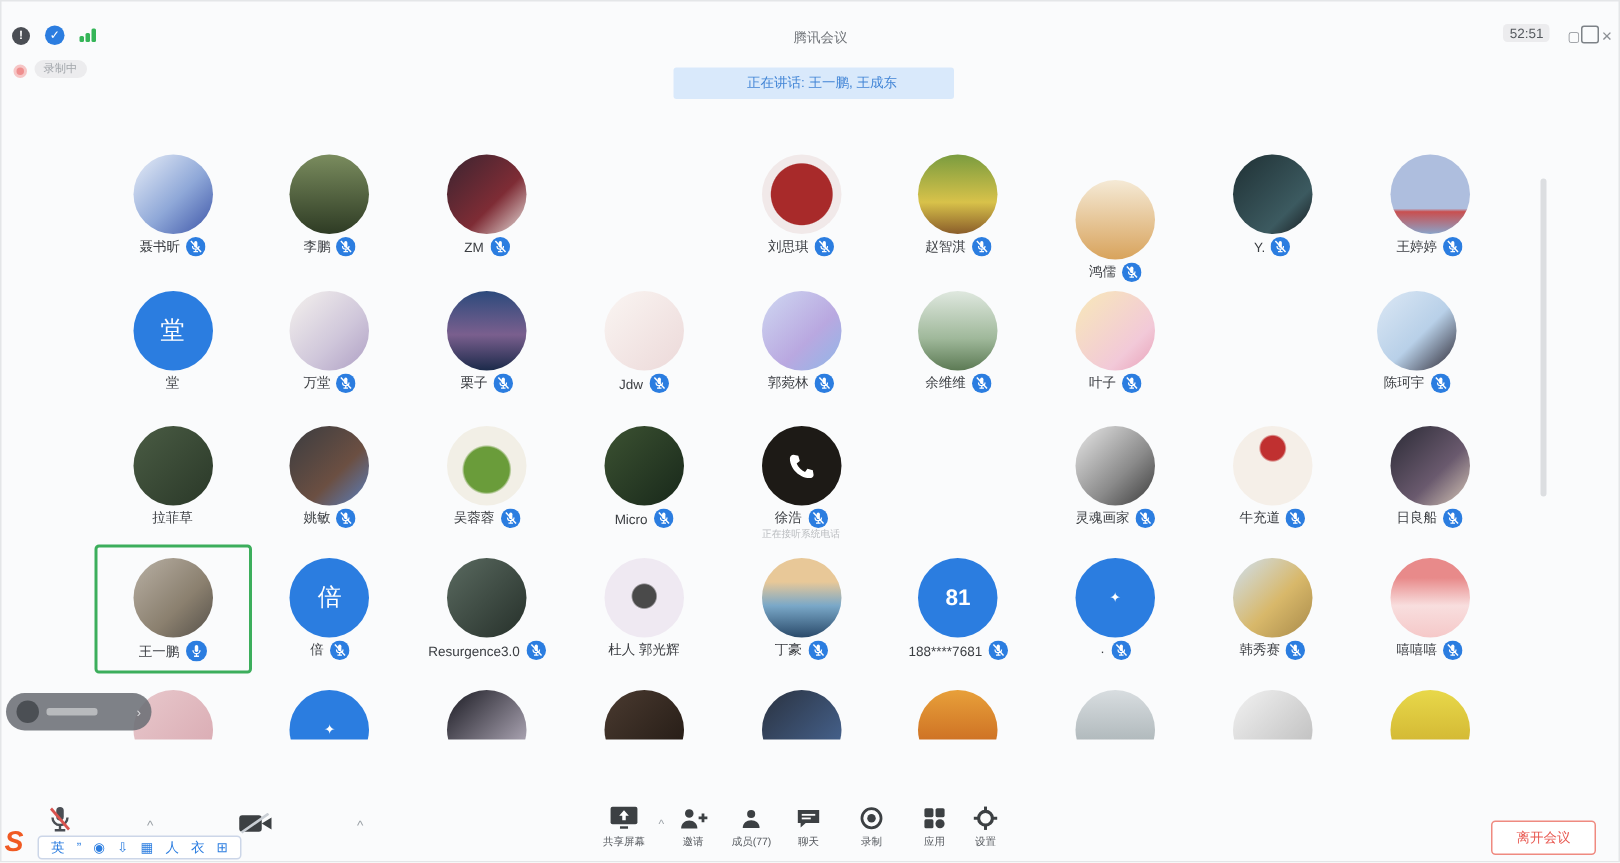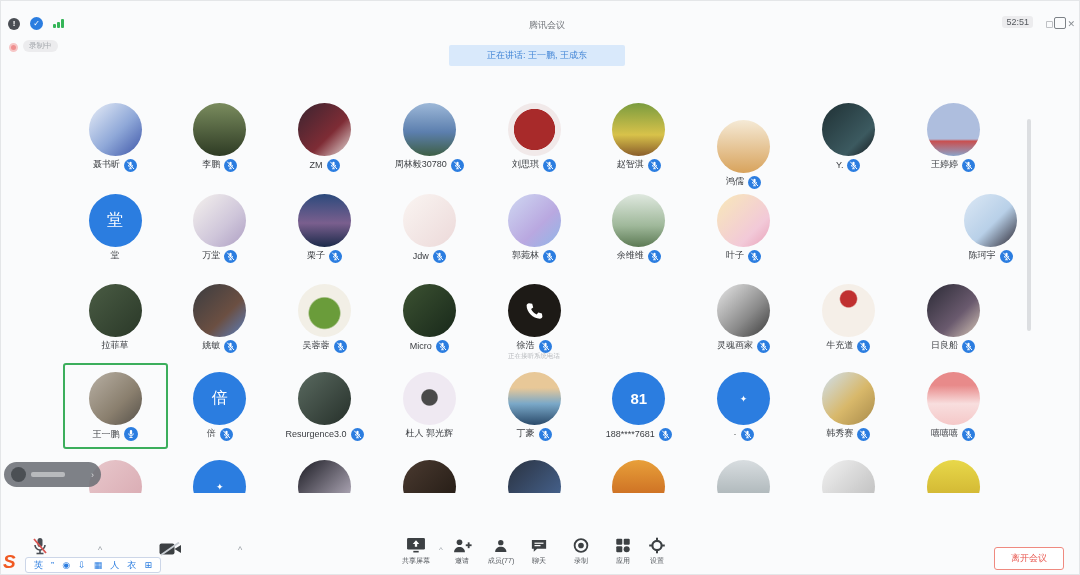--- a/index.html
+++ b/index.html
@@ -17,21 +17,21 @@
   .net-bars{display:flex;align-items:flex-end;gap:1.5px;height:9px;}
   .net-bars i{display:block;width:2.5px;background:#35b558;border-radius:1px;}
   .net-bars i:nth-child(1){height:4px;}.net-bars i:nth-child(2){height:6px;}.net-bars i:nth-child(3){height:9px;}
   .rec-wrap{position:absolute;top:39px;left:8px;display:flex;align-items:flex-end;gap:5px;}
   .rec-dot{width:9px;height:9px;border-radius:50%;background:#ef8f8f;border:2px solid #f6c6c6;box-sizing:border-box;}
   .rec-pill{background:#ececee;border-radius:6px;padding:1px 6px;font-size:7.5px;color:#a2a6ab;}
   
   .timer-pill{position:absolute;top:15px;right:46px;background:#ececee;border-radius:3px;padding:1px 4px;font-size:9px;color:#55595e;}
   .fs-icon{position:absolute;top:16px;right:13px;width:10px;height:10px;border:1.4px solid #7d8287;border-radius:2px;}
   
-  .banner{position:absolute;top:44px;left:448px;width:176px;height:21px;background:#d9e9fb;border-radius:2px;color:#4285d6;font-size:9px;display:flex;align-items:center;justify-content:center;}
+  .banner{position:absolute;top:44px;left:448px;width:176px;height:21px;background:#d9e9fb;border-radius:2px;color:#4285d6;font-size:9px;display:flex;align-items:center;justify-content:center;padding-left:11px;}
   
   .grid-clip{position:absolute;top:0;left:0;width:1080px;height:492px;overflow:hidden;}
   .tile{position:absolute;width:105px;height:86px;border:2px solid transparent;border-radius:3px;box-sizing:border-box;}
   .tile.hl{border-color:#3cae5c;}
   .avatar{position:absolute;left:24px;top:7px;width:53px;height:53px;border-radius:50%;display:flex;align-items:center;justify-content:center;color:#fff;overflow:hidden;}
   .avatar .init1{font-size:16px;}
   .avatar .init2{font-size:15px;font-weight:bold;}
   .avatar .star{font-size:9px;}
   .nrow{position:absolute;left:0;top:62px;width:100%;display:flex;align-items:center;justify-content:center;gap:4px;}
   .pname{font-size:9px;color:#3a3d41;white-space:nowrap;}
@@ -130,34 +130,20 @@
           <span class="micbadge"><svg width="13" height="13" viewBox="0 0 24 24">
   <circle cx="12" cy="12" r="12" fill="#2b7de0"></circle>
   <rect x="10" y="5" width="4" height="8" rx="2" fill="#fff"></rect>
   <path d="M8 11a4 4 0 0 0 8 0" stroke="#fff" stroke-width="1.5" fill="none"></path>
   <line x1="12" y1="15" x2="12" y2="18" stroke="#fff" stroke-width="1.5"></line>
   <line x1="9.2" y1="18" x2="14.8" y2="18" stroke="#fff" stroke-width="1.5"></line>
   <line x1="6" y1="5" x2="18.5" y2="18.5" stroke="#fff" stroke-width="1.8"></line>
             </svg></span>
         </div>
       </div>
-      <div class="tile" style="left: 375.75px; top: 93px;">
-        <div class="avatar" style="background: linear-gradient(rgb(157, 184, 216), rgb(92, 127, 174) 55%, rgb(62, 95, 69));"></div>
-        <div class="nrow">
-          <span class="pname">周林毅30780</span>
-          <span class="micbadge"><svg width="13" height="13" viewBox="0 0 24 24">
-  <circle cx="12" cy="12" r="12" fill="#2b7de0"></circle>
-  <rect x="10" y="5" width="4" height="8" rx="2" fill="#fff"></rect>
-  <path d="M8 11a4 4 0 0 0 8 0" stroke="#fff" stroke-width="1.5" fill="none"></path>
-  <line x1="12" y1="15" x2="12" y2="18" stroke="#fff" stroke-width="1.5"></line>
-  <line x1="9.2" y1="18" x2="14.8" y2="18" stroke="#fff" stroke-width="1.5"></line>
-  <line x1="6" y1="5" x2="18.5" y2="18.5" stroke="#fff" stroke-width="1.8"></line>
-            </svg></span>
-        </div>
-      </div>
       <div class="tile" style="left: 480.5px; top: 93px;">
         <div class="avatar" style="background: radial-gradient(circle, rgb(168, 42, 42) 0px, rgb(168, 42, 42) 54%, rgb(241, 233, 233) 56%);"></div>
         <div class="nrow">
           <span class="pname">刘思琪</span>
           <span class="micbadge"><svg width="13" height="13" viewBox="0 0 24 24">
   <circle cx="12" cy="12" r="12" fill="#2b7de0"></circle>
   <rect x="10" y="5" width="4" height="8" rx="2" fill="#fff"></rect>
   <path d="M8 11a4 4 0 0 0 8 0" stroke="#fff" stroke-width="1.5" fill="none"></path>
   <line x1="12" y1="15" x2="12" y2="18" stroke="#fff" stroke-width="1.5"></line>
   <line x1="9.2" y1="18" x2="14.8" y2="18" stroke="#fff" stroke-width="1.5"></line>
@@ -306,21 +292,21 @@
           <span class="micbadge"><svg width="13" height="13" viewBox="0 0 24 24">
   <circle cx="12" cy="12" r="12" fill="#2b7de0"></circle>
   <rect x="10" y="5" width="4" height="8" rx="2" fill="#fff"></rect>
   <path d="M8 11a4 4 0 0 0 8 0" stroke="#fff" stroke-width="1.5" fill="none"></path>
   <line x1="12" y1="15" x2="12" y2="18" stroke="#fff" stroke-width="1.5"></line>
   <line x1="9.2" y1="18" x2="14.8" y2="18" stroke="#fff" stroke-width="1.5"></line>
   <line x1="6" y1="5" x2="18.5" y2="18.5" stroke="#fff" stroke-width="1.8"></line>
             </svg></span>
         </div>
       </div>
-      <div class="tile" style="left: 937px; top: 184px;">
+      <div class="tile" style="left: 891px; top: 184px;">
         <div class="avatar" style="background: linear-gradient(135deg, rgb(220, 232, 245), rgb(184, 208, 232) 55%, rgb(42, 37, 48));"></div>
         <div class="nrow">
           <span class="pname">陈珂宇</span>
           <span class="micbadge"><svg width="13" height="13" viewBox="0 0 24 24">
   <circle cx="12" cy="12" r="12" fill="#2b7de0"></circle>
   <rect x="10" y="5" width="4" height="8" rx="2" fill="#fff"></rect>
   <path d="M8 11a4 4 0 0 0 8 0" stroke="#fff" stroke-width="1.5" fill="none"></path>
   <line x1="12" y1="15" x2="12" y2="18" stroke="#fff" stroke-width="1.5"></line>
   <line x1="9.2" y1="18" x2="14.8" y2="18" stroke="#fff" stroke-width="1.5"></line>
   <line x1="6" y1="5" x2="18.5" y2="18.5" stroke="#fff" stroke-width="1.8"></line>

